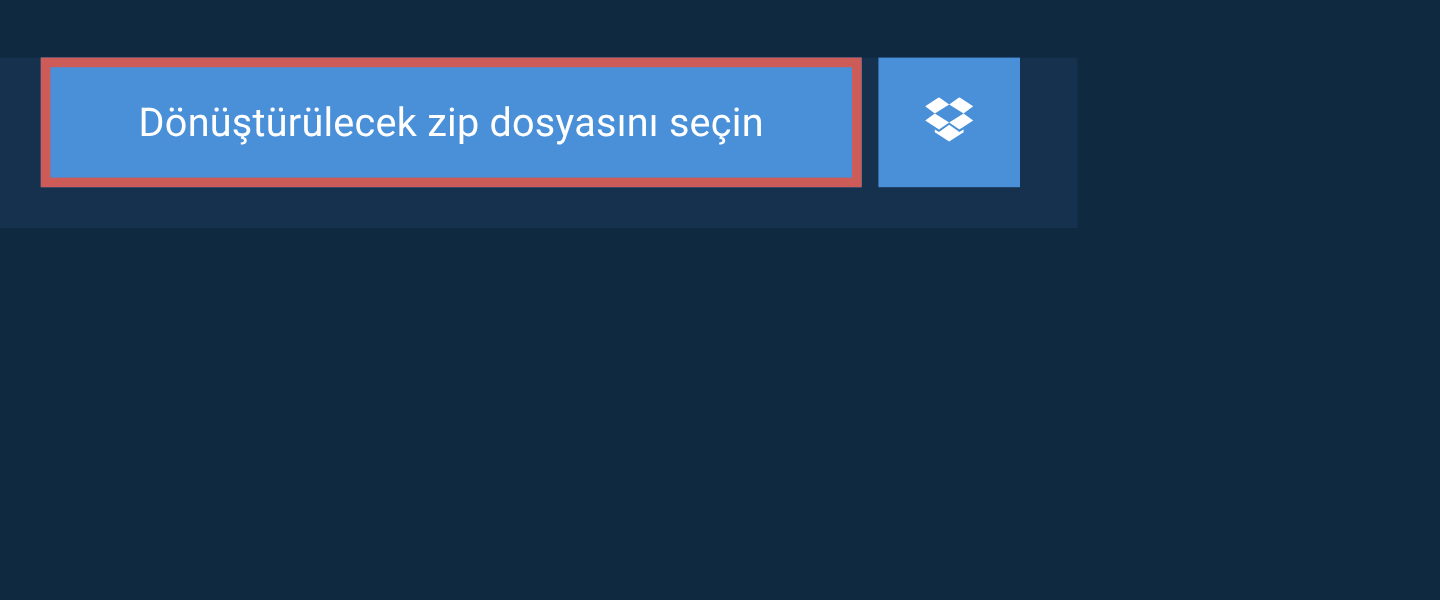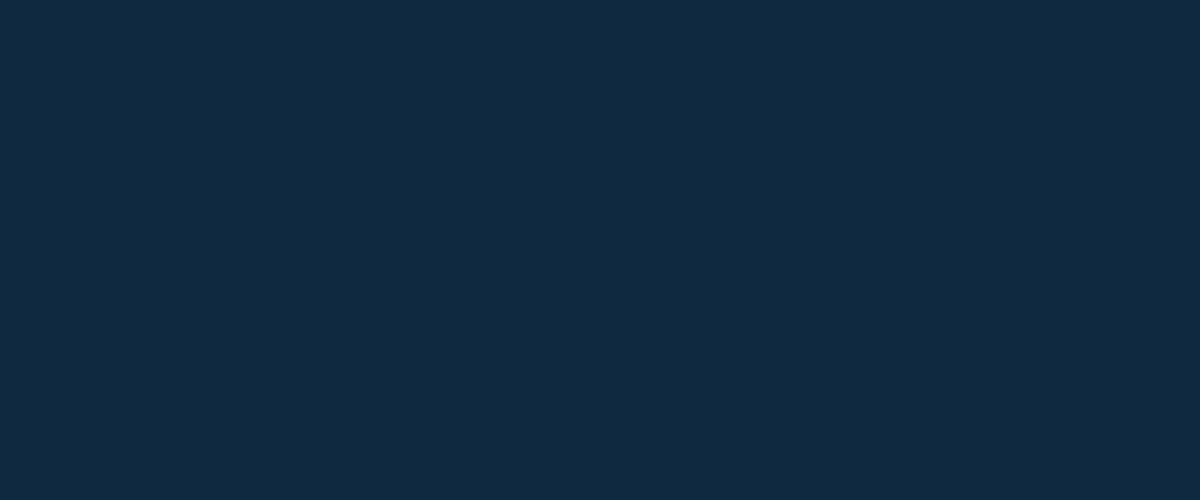--- a/index.html
+++ b/index.html
@@ -64,13 +64,29 @@
     .dropbox-button svg {
       width: 40px;
       height: 38px;
       fill: #ffffff;
     }
   </style>
 </head>
 <body>
 
 <div class="panel">
+  <div class="button-row">
+    <div class="select-file-button">
+      <span>Dönüştürülecek zip dosyasını seçin</span>
+    </div>
+    <div class="dropbox-button">
+      <span>
+        <svg viewBox="0 0 40 38">
+          <path d="M11.5 0 L0 7.5 L8 13.5 L20 6 Z"></path>
+          <path d="M28.5 0 L20 6 L32 13.5 L40 7.5 Z"></path>
+          <path d="M0 19.5 L11.5 27 L20 21 L8 13.5 Z"></path>
+          <path d="M40 19.5 L32 13.5 L20 21 L28.5 27 Z"></path>
+          <path d="M20 23 L11.5 29 L8 27 L8 29.2 L20 37 L32 29.2 L32 27 L28.5 29 Z"></path>
+        </svg>
+      </span>
+    </div>
+  </div>
 </div>
 
 </body></html>

